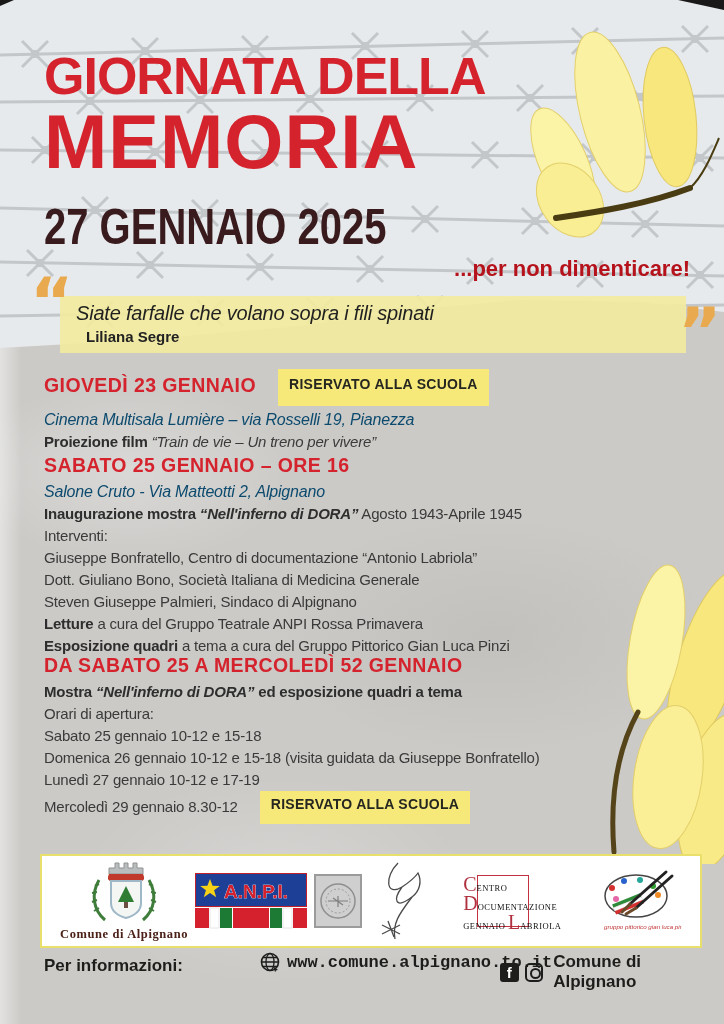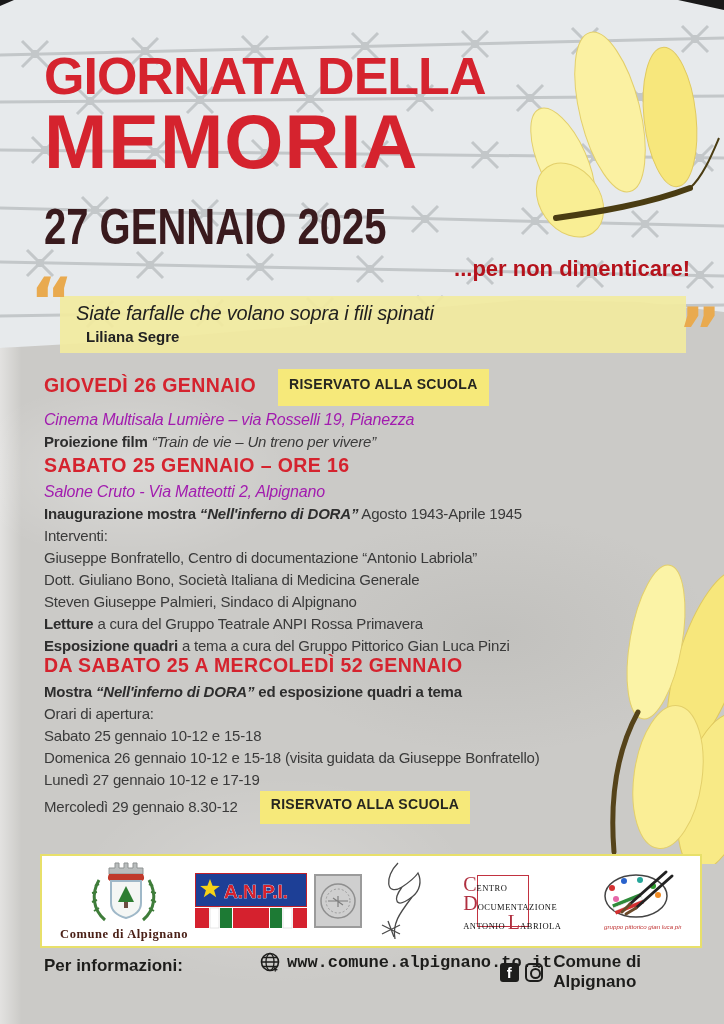--- a/index.html
+++ b/index.html
@@ -45,21 +45,21 @@
   .q-close{left:678px;top:300px;}
 
   
   .section{left:44px;width:640px;z-index:4;color:#3a3a3a;}
   .s1{top:369px;} .s2{top:452px;} .s3{top:652px;}
   .sec-head{font-size:19.5px;font-weight:800;color:#d5232e;letter-spacing:.4px;
             line-height:26px;margin-bottom:3px;white-space:nowrap;}
   .badge{display:inline-block;background:#f6e97a;color:#262620;font-size:14px;font-weight:700;
          letter-spacing:.3px;padding:2px 11px 9px;margin-left:22px;vertical-align:3px;white-space:nowrap;}
   .line{font-size:15px;line-height:22px;letter-spacing:-.2px;white-space:nowrap;}
-  .venue{font-style:italic;font-size:16px;color:#a21caf;}
+  .venue{font-style:italic;font-size:16px;color:#0c4a6e;}
   .b{font-weight:700;color:#2e2e2e;}
   .bi{font-weight:700;font-style:italic;color:#2e2e2e;}
   .it{font-style:italic;}
 
   
   .logo-strip{left:40px;top:854px;width:662px;height:94px;background:#ffffff;
               border:2px solid #e8e06a;z-index:4;box-sizing:border-box;
               display:flex;align-items:center;justify-content:space-between;padding:0 18px;}
   .logo-item{display:flex;flex-direction:column;align-items:center;}
   .comune-caption{font-family:"Liberation Serif",serif;font-weight:700;font-size:12.5px;
@@ -168,21 +168,21 @@
   <div class="z tagline">...per non dimenticare!</div>
 
   <div class="z qmark q-open">“</div>
   <div class="z quote-bar">
     <div class="quote-text">Siate farfalle che volano sopra i fili spinati</div>
     <div class="quote-author">Liliana Segre</div>
   </div>
   <div class="z qmark q-close">”</div>
 
   <div class="z section s1">
-    <div class="sec-head"><span>GIOVEDÌ 26 GENNAIO</span><span class="badge">RISERVATO ALLA SCUOLA</span></div>
+    <div class="sec-head"><span>GIOVEDÌ 23 GENNAIO</span><span class="badge">RISERVATO ALLA SCUOLA</span></div>
     <div class="line venue">Cinema Multisala Lumière – via Rosselli 19, Pianezza</div>
     <div class="line"><span class="b">Proiezione film</span>
       <span class="it">“Train de vie – Un treno per vivere”</span></div>
   </div>
 
   <div class="z section s2">
     <div class="sec-head">SABATO 25 GENNAIO – ORE 16</div>
     <div class="line venue">Salone Cruto - Via Matteotti 2, Alpignano</div>
     <div class="line"><span class="b">Inaugurazione mostra</span>
       <span class="bi">“Nell'inferno di DORA”</span>
@@ -253,21 +253,21 @@
         <path d="M44 38 C 32 54, 24 64, 27 80"></path>
         <path d="M14 66 l18 9 M32 66 l-18 9 M20 62 l6 16"></path>
       </g>
     </svg>
 
     <div class="labriola">
       <div class="frame"></div>
       <div class="rows">
         <div><span class="bigL">C</span><span class="smL">ENTRO</span></div>
         <div><span class="bigL">D</span><span class="smL">OCUMENTAZIONE</span></div>
-        <div><span class="smL">ANTONIO </span><span class="bigL">L</span><span class="smL">ABRIOLA</span></div>
+        <div><span class="smL">GENNAIO </span><span class="bigL">L</span><span class="smL">ABRIOLA</span></div>
       </div>
     </div>
 
     <svg width="86" height="66" viewBox="0 0 86 66">
       <ellipse cx="40" cy="28" rx="31" ry="21" fill="#ffffff" stroke="#444444" stroke-width="1.5"></ellipse>
       <circle cx="16" cy="20" r="3" fill="#d32f2f"></circle>
         <circle cx="28" cy="13" r="3" fill="#2962cc"></circle>
       <circle cx="44" cy="12" r="3" fill="#26a69a"></circle>
         <circle cx="57" cy="18" r="3" fill="#2e9e2e"></circle>
       <circle cx="62" cy="27" r="3" fill="#ef8b22"></circle>

